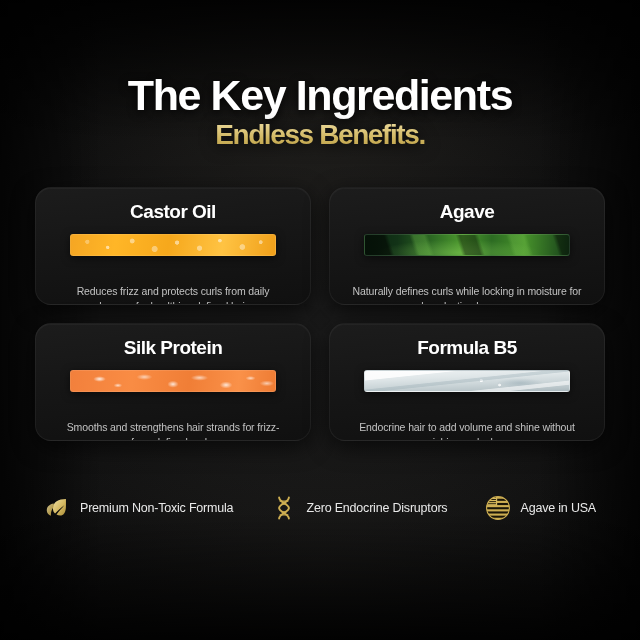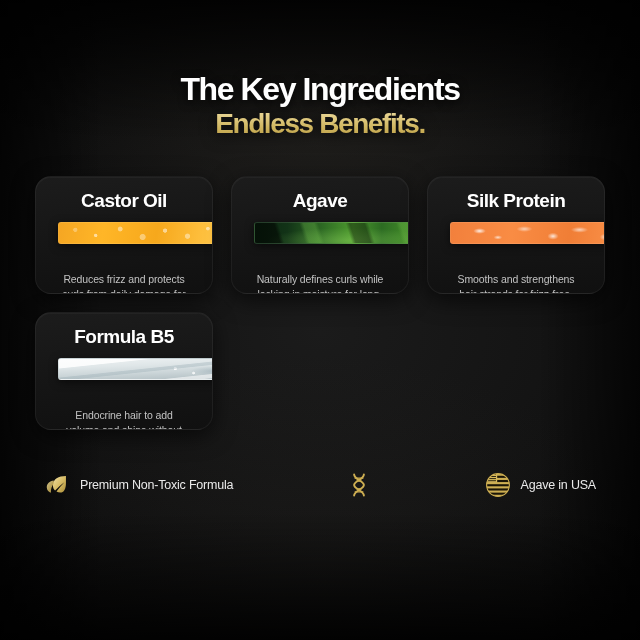--- a/index.html
+++ b/index.html
@@ -35,21 +35,21 @@
     pointer-events:none;
   }
 
   .content { position:relative; z-index:3; width:100%; height:100%; }
 
   
   .headline { padding-top:72px; text-align:center; }
 
   .headline-line1 {
     display:block;
-    font-size:32px;
+    font-size:43px;
     font-weight:700;
     letter-spacing:-1.4px;
     line-height:1.08;
     color:#ffffff;
     text-shadow:0 2px 10px rgba(0,0,0,0.9);
   }
   .headline-line2 {
     display:block;
     font-size:28px;
     font-weight:700;
@@ -61,21 +61,21 @@
     color:transparent;
     -webkit-text-fill-color:transparent;
     filter:drop-shadow(0 2px 8px rgba(0,0,0,0.85));
   }
 
   
   .cards {
     margin:36px auto 0;
     width:570px;
     display:grid;
-    grid-template-columns:1fr 1fr 1fr;
+    grid-template-columns:1fr 1fr;
     gap:18px 18px;
   }
 
   .card {
     position:relative;
     height:118px;
     border-radius:16px;
     background:linear-gradient(175deg,#1c1c1c 0%, #161616 48%, #101010 100%);
     border:1px solid rgba(255,255,255,0.055);
     box-shadow:0 6px 22px rgba(0,0,0,0.62), inset 0 1px 0 rgba(255,255,255,0.035);
@@ -164,21 +164,21 @@
   .card-desc {
     margin-top:28px;
     font-size:10.5px;
     line-height:1.45;
     color:#c2c2c2;
     letter-spacing:-0.12px;
   }
 
   
   .badges {
-    margin:42px auto 0;
+    margin:54px auto 0;
     width:580px;
     display:flex;
     align-items:center;
     justify-content:space-between;
     padding:0 14px;
   }
   .badge { display:flex; align-items:center; gap:10px; }
   .badge-icon { width:26px; height:26px; flex:0 0 26px; display:block; }
   .badge-label {
     font-size:12.5px;
@@ -257,20 +257,21 @@
             <path d="M10 3c0 6 12 8 12 13s-12 7-12 13"></path>
             <path d="M22 3c0 6-12 8-12 13s12 7 12 13"></path>
           </g>
           <g stroke="#cdae52" stroke-width="1.7" stroke-linecap="round">
             <line x1="11.3" y1="7.6" x2="20.7" y2="7.6"></line>
             <line x1="13.4" y1="11.2" x2="18.6" y2="11.2"></line>
             <line x1="13.4" y1="20.8" x2="18.6" y2="20.8"></line>
             <line x1="11.3" y1="24.4" x2="20.7" y2="24.4"></line>
           </g>
         </svg>
+        <span class="badge-label">Zero Endocrine Disruptors</span>
       </div>
 
       <div class="badge">
         <svg class="badge-icon" viewBox="0 0 32 32">
           <defs>
             <clipPath id="circ">
                 <circle cx="16" cy="16" r="14"></circle>
               </clipPath>
           </defs>
           <g clip-path="url(#circ)">

